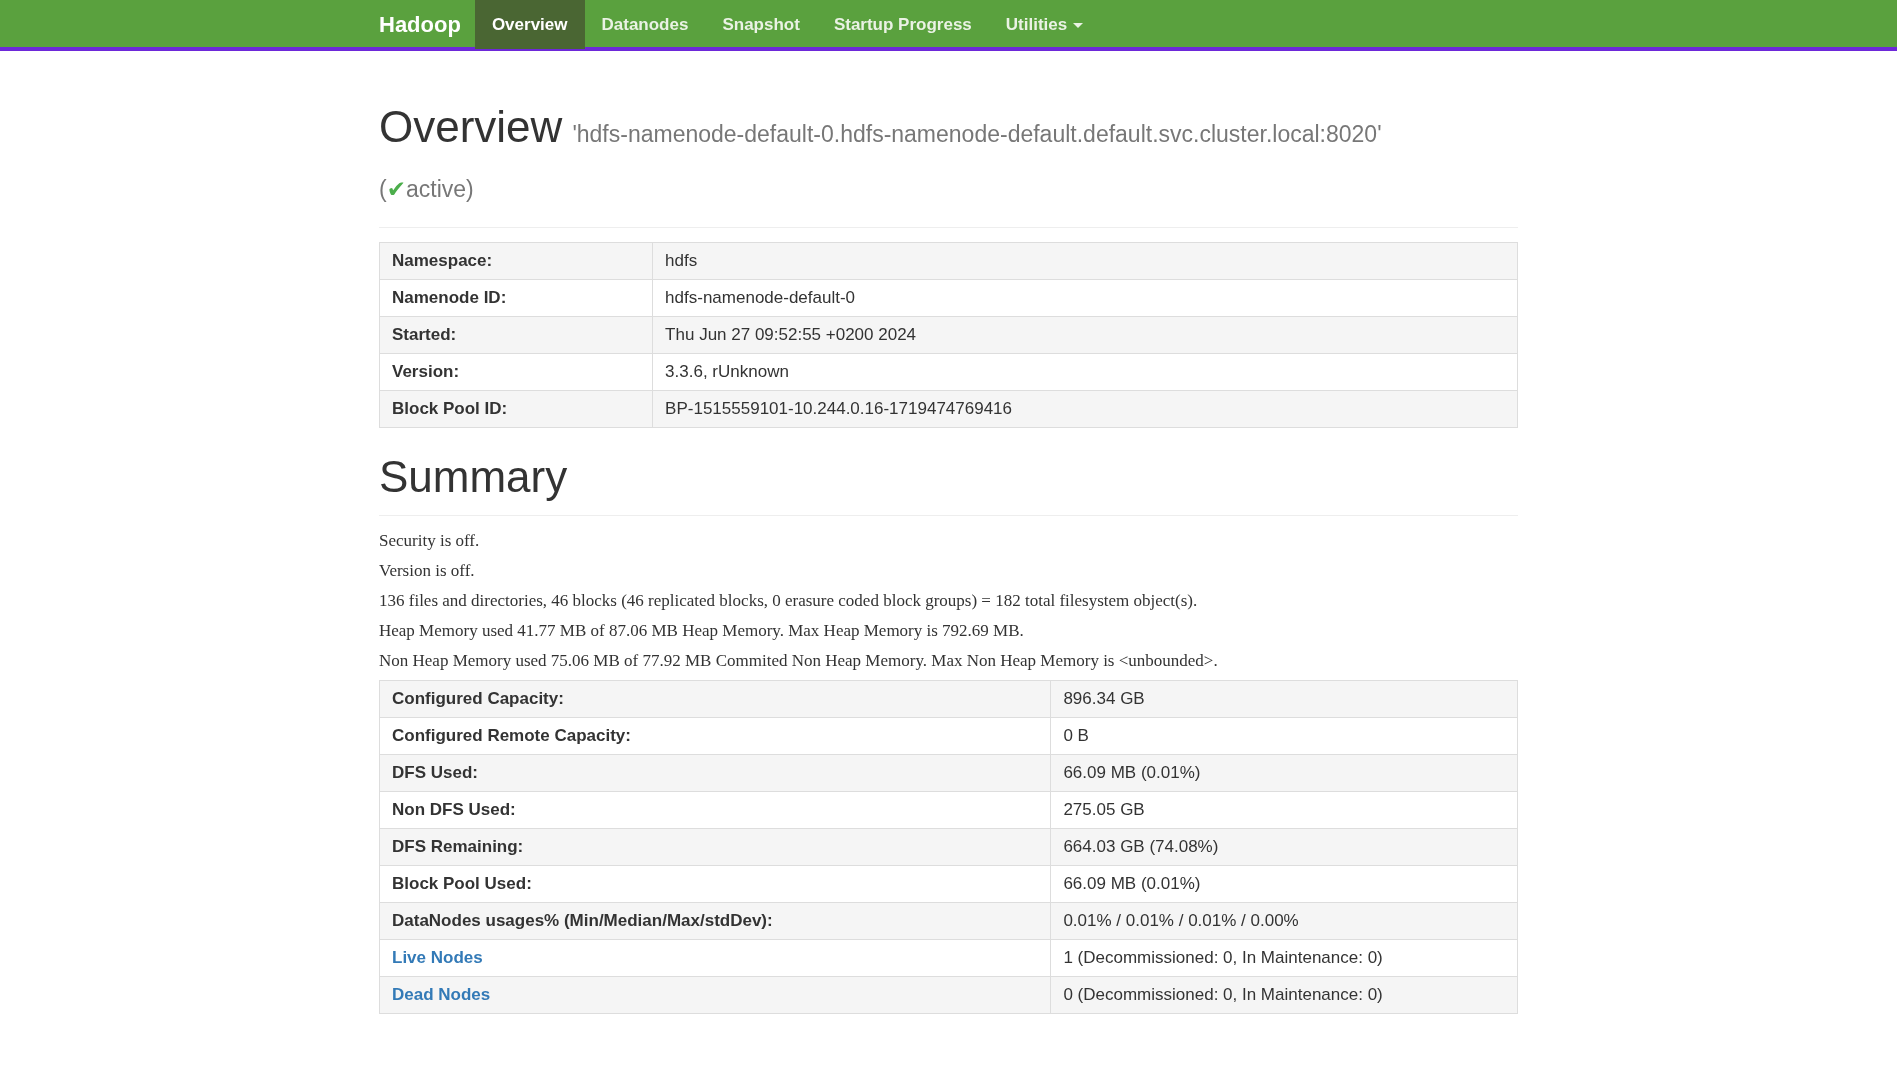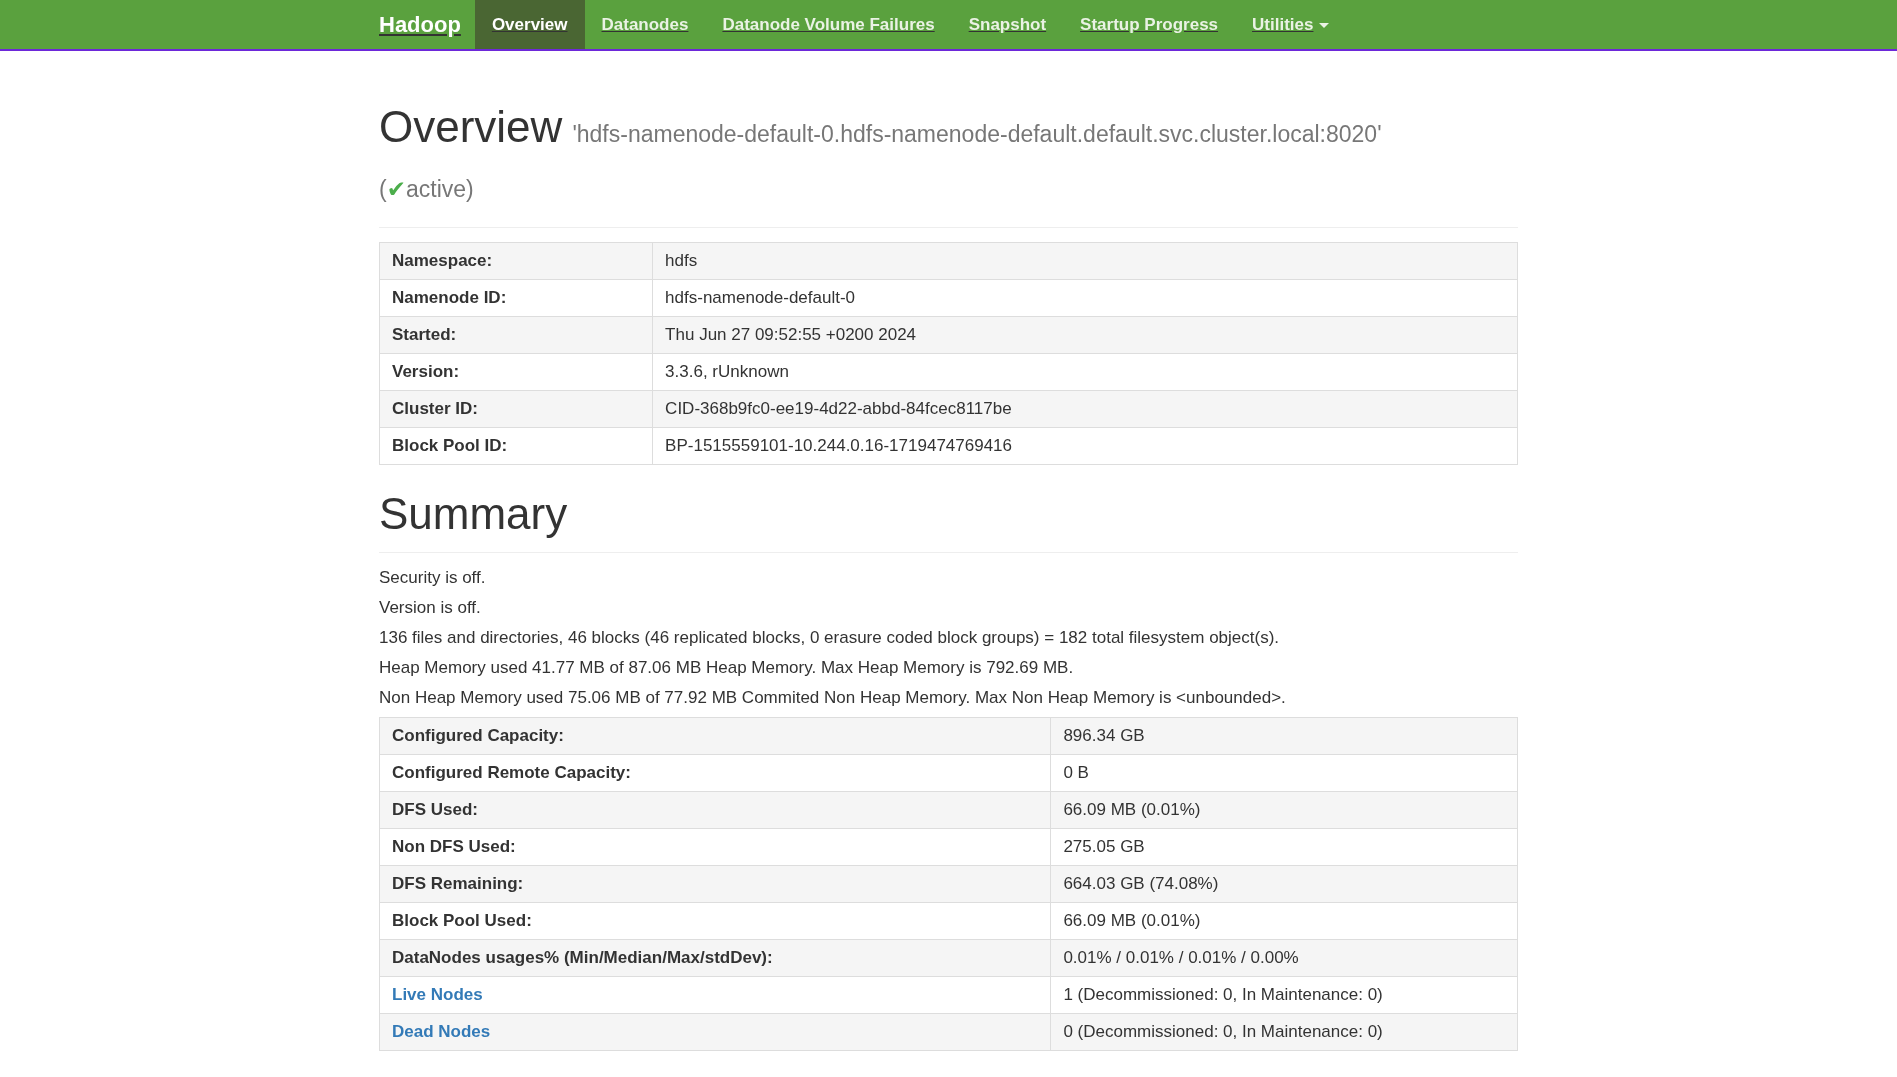--- a/index.html
+++ b/index.html
@@ -10,23 +10,22 @@
     background: #fff;
     color: #333;
     font-family: "Liberation Sans", sans-serif;
     font-size: 17px;
   }
   .container { width: 1139px; margin: 0 auto; }
 
   
   .navbar {
     background: var(--navbar-bg, #5aa13e);
-    border-bottom: 2px solid #6d28d9;
+    border-bottom: 4px solid #6d28d9;
     height: 51px;
-    text-decoration: underline;
   }
   .navbar .container { display: flex; align-items: stretch; }
   .navbar-brand {
     color: #fff; font-size: 22px; line-height: 49px;
     margin-right: 14px; text-decoration: none; white-space: nowrap;
   }
   .navbar-menu { display: flex; list-style: none; margin: 0; padding: 0; }
   .navbar-menu li { display: block; }
   .navbar-menu a {
     display: block; padding: 0 17px; line-height: 49px;
@@ -63,37 +62,34 @@
   }
   th { font-weight: 700; }
   tbody tr:nth-child(odd) { background: #f5f5f5; }
   .overview-table th { width: 24%; }
   .summary-table th { width: 59%; }
   .summary-table { margin-top: 2px; }
 
   a { color: var(--link-color, #337ab7); text-decoration: none; font-weight: 700; }
 
   
-  p.summary-line { margin: 0 0 8px 0; line-height: 22px; }
+  p.summary-line { margin: 0 0 8px 0; line-height: 22px; font-family: Liberation Serif, serif; }
 </style>
 </head>
 <body>
 
 <nav class="navbar">
   <div class="container">
     <a class="navbar-brand">Hadoop</a>
     <ul class="navbar-menu">
         <li class="active">
           <a>Overview</a>
         </li>
         <li>
           <a>Datanodes</a>
-        </li>
-        <li>
-          <a>Datanode Volume Failures</a>
         </li>
         <li>
           <a>Snapshot</a>
         </li>
         <li>
           <a>Startup Progress</a>
         </li>
         <li>
           <a>Utilities<span class="caret"></span></a>
         </li>
@@ -121,24 +117,20 @@
           <th>Namenode ID:</th>
           <td>hdfs-namenode-default-0</td>
         </tr>
         <tr>
           <th>Started:</th>
           <td>Thu Jun 27 09:52:55 +0200 2024</td>
         </tr>
         <tr>
           <th>Version:</th>
           <td>3.3.6, rUnknown</td>
-        </tr>
-        <tr>
-          <th>Cluster ID:</th>
-          <td>CID-368b9fc0-ee19-4d22-abbd-84fcec8117be</td>
         </tr>
         <tr>
           <th>Block Pool ID:</th>
           <td>BP-1515559101-10.244.0.16-1719474769416</td>
         </tr>
       </tbody>
   </table>
 
   <h1 class="summary-title">Summary</h1>
 

